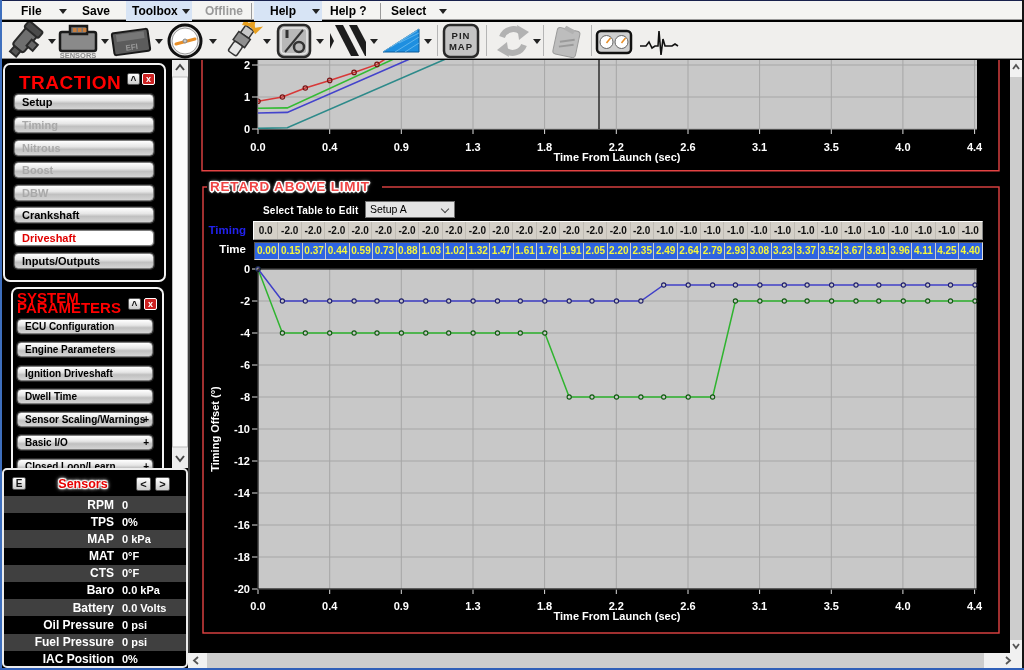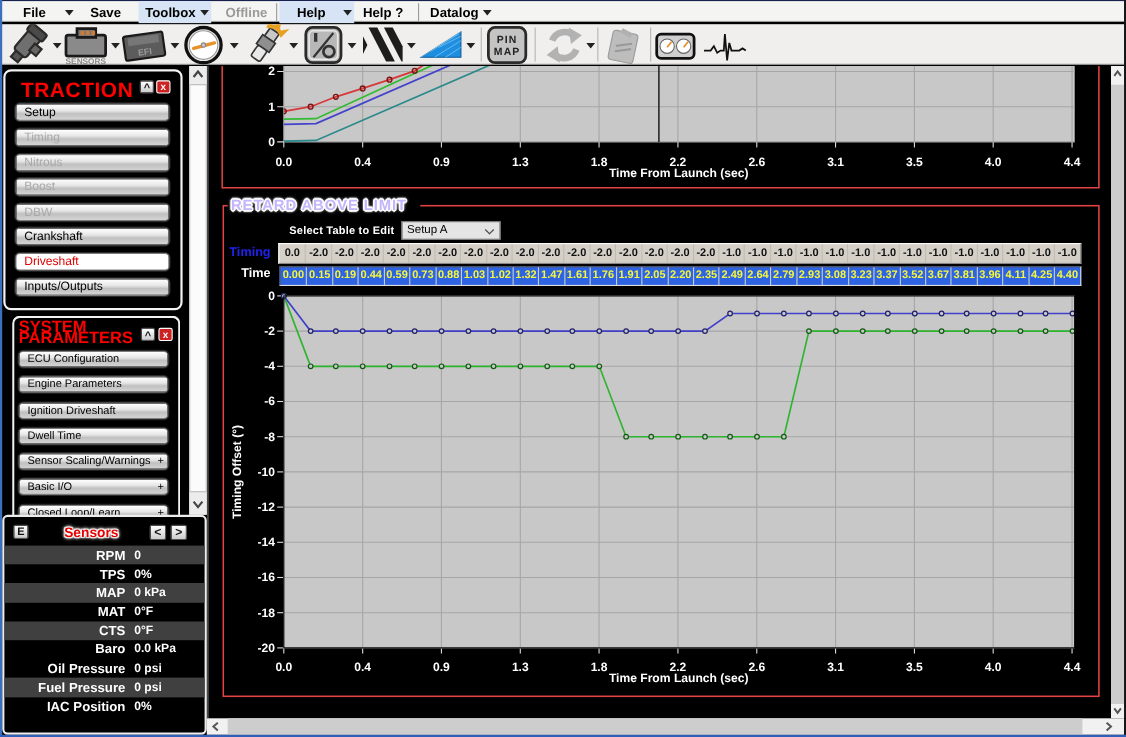--- a/index.html
+++ b/index.html
@@ -12,39 +12,39 @@
 .hlbox{position:absolute;top:0;height:20px;background:#d7e4f5}
 .arr{position:absolute;top:8px;width:0;height:0;border-left:4px solid transparent;border-right:4px solid transparent;border-top:5px solid #222}
 .msep{position:absolute;top:2px;width:1px;height:16px;background:#9a9a9a}
 #toolbar{position:absolute;left:0;top:22px;width:1022px;height:37px;background:#f0efed;border-bottom:1px solid #8a8a8a}
 .tsep{position:absolute;top:3px;width:1px;height:31px;background:#b5b5b5}
 .tarr{position:absolute;width:0;height:0;border-left:4.5px solid transparent;border-right:4.5px solid transparent;border-top:5.5px solid #222;top:17px}
 #sidebar{position:absolute;left:2px;top:60px;width:186px;height:608px;background:#000}
 .sscroll{position:absolute;left:170px;top:0px;width:16px;height:408px;background:#ececec}
 .panel{position:absolute;background:#000;border:2px solid #f2f2f2;border-radius:7px}
 .ptitle{position:absolute;color:#f00;font-weight:bold}
-.pbtn{position:absolute;height:16px;border:1px solid #7d7d7d;border-radius:4px;background:linear-gradient(180deg,#ffffff,#e6e6e6 40%,#c0c0c0 60%,#d4d4d4);font-weight:normal;font-size:11px;color:#000;padding-left:7px;line-height:15px;white-space:nowrap;box-shadow:0 0 0 1px #2a2a2a}
+.pbtn{position:absolute;height:16px;border:1px solid #7d7d7d;border-radius:4px;background:linear-gradient(180deg,#ffffff,#e6e6e6 40%,#c0c0c0 60%,#d4d4d4);font-weight:bold;font-size:11px;color:#000;padding-left:7px;line-height:15px;white-space:nowrap;box-shadow:0 0 0 1px #2a2a2a}
 .pbtn.tr{left:14px;width:140px}
 .pbtn.sp{left:17px;width:136px;height:15px;line-height:14px;font-size:10px;white-space:nowrap;overflow:hidden}
 .pbtn.off{color:#a9a9a9}
 .pbtn.sel{background:#ffffff;color:#e00000}
 .plus{position:absolute;right:3px;top:0}
 .wbtn{position:absolute;width:13px;height:12px;background:linear-gradient(#fff,#ccc);border:1px solid #555;border-radius:2px;font-size:9px;font-weight:bold;text-align:center;line-height:11px;color:#111}
 .xbtn{position:absolute;width:13px;height:12px;background:#c22;border:1px solid #fff;border-radius:2px;color:#fff;font-size:9px;font-weight:bold;text-align:center;line-height:11px}
 #sensors{position:absolute;left:2px;top:468px;width:186px;height:200px;background:#000;border:2px solid #ececec;border-radius:5px;overflow:hidden}
 .srow{position:relative;height:17.2px;color:#fff;font-weight:bold}
 .srow.dark{background:#404040}
 .slab{position:absolute;right:72px;top:1.5px;font-size:12px;white-space:nowrap}
 .sval{position:absolute;left:118px;top:2.5px;font-size:11px;white-space:nowrap}
 #mainarea{position:absolute;left:188px;top:60px;width:822px;height:608px;background:#000}
 #vscroll{position:absolute;left:1010px;top:60px;width:12px;height:593px;background:#f1f1f1}
 #hscroll{position:absolute;left:188px;top:653px;width:834px;height:15px;background:#f1f1f1}
 .thumbv{position:absolute;left:0;top:17px;width:12px;height:563px;background:#cdcdcd}
 .thumbh{position:absolute;left:19px;top:0;width:777px;height:15px;background:#cdcdcd}
-#retitle{position:absolute;left:210px;top:179px;font-size:13.5px;font-weight:bold;color:#c4b5fd;letter-spacing:0.8px;text-shadow:-1px -1px 0 #fff,1px -1px 0 #fff,-1px 1px 0 #fff,1px 1px 0 #fff,0 -1.5px 1px #fff,0 1.5px 1px #fff,-1.5px 0 1px #fff,1.5px 0 1px #fff,0 0 3px #fff,0 0 4px #fff}
+#retitle{position:absolute;left:210px;top:179px;font-size:13.5px;font-weight:bold;color:#ef4444;letter-spacing:0.8px;text-shadow:-1px -1px 0 #fff,1px -1px 0 #fff,-1px 1px 0 #fff,1px 1px 0 #fff,0 -1.5px 1px #fff,0 1.5px 1px #fff,-1.5px 0 1px #fff,1.5px 0 1px #fff,0 0 3px #fff,0 0 4px #fff}
 #seltab{position:absolute;left:263px;top:205px;color:#fff;font-weight:bold;font-size:10px;letter-spacing:0.2px}
 #combo{position:absolute;left:365px;top:201px;width:90px;height:17px;background:#e4e4e4;border:1px solid #707070;font-size:10.5px;color:#000;line-height:15px;padding-left:4px}
 #combo:after{content:"";position:absolute;right:6px;top:4px;width:5px;height:5px;border-right:1.6px solid #444;border-bottom:1.6px solid #444;transform:rotate(45deg)}
 #timinglab{position:absolute;left:200px;top:224px;width:46px;text-align:right;color:#2222ee;font-weight:bold;font-size:11.5px}
 #timelab{position:absolute;left:200px;top:243px;width:46px;text-align:right;color:#fff;font-weight:bold;font-size:11.5px}
 #timingrow{position:absolute;left:253px;top:221px;width:730px;height:19px;background:#d4d0c8;border:1px solid;border-color:#fff #888 #888 #fff;display:flex}
 .tgc{width:23.48px;text-align:center;font-size:10px;font-weight:bold;color:#111;line-height:17px;border-left:1px solid #c0bcb4}
 .tgc:first-child{border-left:none}
 #timerow{position:absolute;left:254px;top:242px;width:729px;height:17.5px;background:#2e64e1;border:1px solid;border-color:#555 #ddd #ddd #555;display:flex}
 .tbc{width:23.45px;text-align:center;font-size:10px;font-weight:bold;color:#f6f63a;line-height:15.5px;border-left:1px solid #ccc}
@@ -63,21 +63,21 @@
   <span class="arr" style="left:59px"></span>
   <span class="mi" style="left:82px">Save</span>
   <span class="mi" style="left:132px">Toolbox</span>
   <span class="arr" style="left:182px"></span>
   <span class="mi" style="left:205px;color:#9a9a9a">Offline</span>
   <span class="msep" style="left:251px"></span>
   <span class="mi" style="left:270px">Help</span>
   <span class="arr" style="left:312px"></span>
   <span class="mi" style="left:330px">Help ?</span>
   <span class="msep" style="left:380px"></span>
-  <span class="mi" style="left:391px">Datalog</span>
+  <span class="mi" style="left:391px">Select</span>
   <span class="arr" style="left:439px"></span>
 </div>
 <div id="toolbar">
   <svg width="700" height="38" viewBox="0 0 700 38">
 
     <g transform="translate(24,19) rotate(40)">
       <rect x="-7" y="-16" width="14" height="26" rx="3" fill="#6f6f6f" stroke="#2a2a2a" stroke-width="2"></rect>
       <rect x="-9" y="-19" width="18" height="8" rx="2" fill="#4a4a4a" stroke="#2a2a2a" stroke-width="2"></rect>
       <rect x="-4" y="10" width="8" height="7" fill="#555" stroke="#2a2a2a" stroke-width="2"></rect>
       <rect x="5" y="-6" width="8" height="8" fill="#666" stroke="#2a2a2a" stroke-width="2"></rect>
@@ -421,21 +421,21 @@
       <div class="tgc">-1.0</div>
       <div class="tgc">-1.0</div>
       <div class="tgc">-1.0</div>
       <div class="tgc">-1.0</div>
       <div class="tgc">-1.0</div>
       <div class="tgc">-1.0</div>
     </div>
 <div id="timerow">
       <div class="tbc">0.00</div>
       <div class="tbc">0.15</div>
-      <div class="tbc">0.19</div>
+      <div class="tbc">0.37</div>
       <div class="tbc">0.44</div>
       <div class="tbc">0.59</div>
       <div class="tbc">0.73</div>
       <div class="tbc">0.88</div>
       <div class="tbc">1.03</div>
       <div class="tbc">1.02</div>
       <div class="tbc">1.32</div>
       <div class="tbc">1.47</div>
       <div class="tbc">1.61</div>
       <div class="tbc">1.76</div>
@@ -521,20 +521,24 @@
         <span class="sval">0°F</span>
       </div>
       <div class="srow dark">
         <span class="slab">CTS</span>
         <span class="sval">0°F</span>
       </div>
       <div class="srow">
         <span class="slab">Baro</span>
         <span class="sval">0.0 kPa</span>
       </div>
+      <div class="srow dark">
+        <span class="slab">Battery</span>
+        <span class="sval">0.0 Volts</span>
+      </div>
       <div class="srow">
         <span class="slab">Oil Pressure</span>
         <span class="sval">0 psi</span>
       </div>
       <div class="srow dark">
         <span class="slab">Fuel Pressure</span>
         <span class="sval">0 psi</span>
       </div>
       <div class="srow">
         <span class="slab">IAC Position</span>

